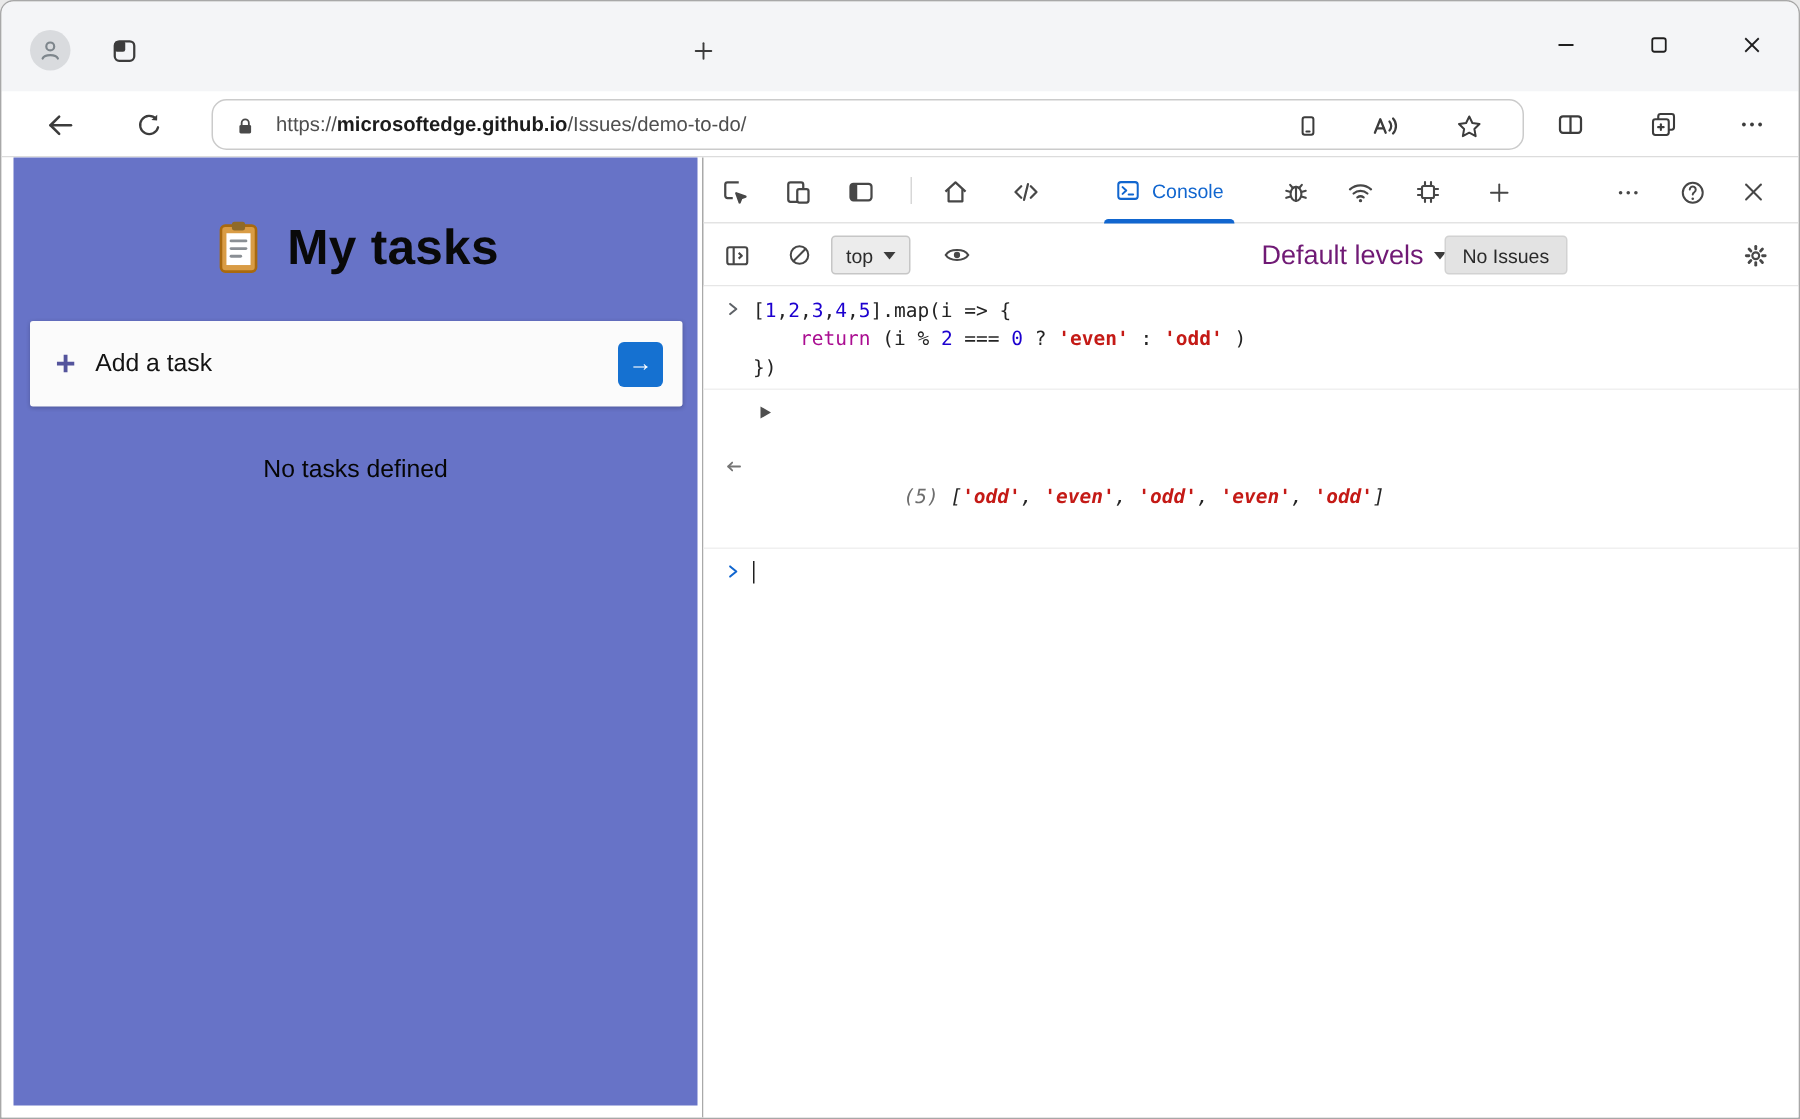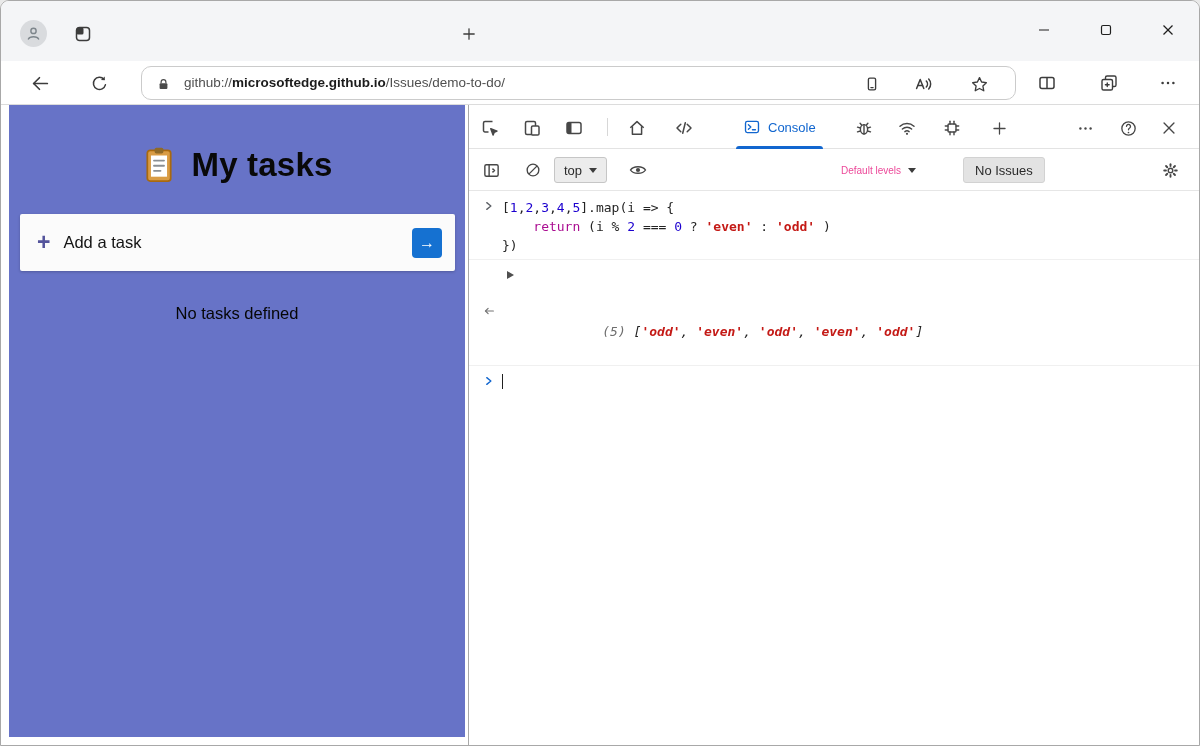--- a/index.html
+++ b/index.html
@@ -54,21 +54,21 @@
   .dt-tab::after { content:""; position:absolute; left:7px; right:7px; bottom:0; height:3px;
                    background:var(--accent,#1166cf); border-radius:3px 3px 0 0; }
   .dt-toolbar2 { position:absolute; top:44px; left:0; right:0; height:42px; border-bottom:1px solid #e6e6e6; }
   .ctx-btn { position:absolute; left:85px; top:8px; height:26px; display:flex; align-items:center; gap:7px;
              padding:0 9px; background:#ececec; border:1px solid #c6c6c6; border-radius:3px;
              font-size:13px; color:#2b2b2b; cursor:pointer; }
   .filter-input { position:absolute; left:190px; top:7px; width:170px; height:28px; border:1px solid #c9c9c9;
                   border-radius:3px; padding:0 9px; font-size:13px; color:#333; font-family:"Liberation Sans",sans-serif;margin-top:44px; }
   .filter-input::placeholder { color:#8a8a8a; }
   .levels-btn { position:absolute; left:372px; top:8px; height:26px; display:flex; align-items:center; gap:7px;
-                font-size:10px; color:#ec4899; cursor:pointer; }
+                font-size:18px; color:#701a75; cursor:pointer; }
   .chip { position:absolute; left:494px; top:8px; height:26px; display:flex; align-items:center; padding:0 11px;
           background:#e3e3e3; border:1px solid #d2d2d2; border-radius:3px; font-size:13px; color:#2a2a2a; cursor:pointer; }
   .caret { width:0; height:0; border-left:4px solid transparent; border-right:4px solid transparent;
            border-top:5px solid #3c3c3c; }
   .dt-console { position:absolute; top:86px; left:0; right:0; bottom:0; background:#fff;
                 font-family:"DejaVu Sans Mono","Liberation Mono",monospace; font-size:13px; color:#242424; }
   .entry { position:relative; border-bottom:1px solid #f0f0f0; }
   .entry.command { padding:7px 10px 4px 33px; }
   .code-line { line-height:19px; white-space:pre; }
   .gutter-chevron { position:absolute; left:14px; top:9px; }
@@ -165,21 +165,21 @@
       </span>
     </div>
 
     <div class="addressbar">
       <span class="abar-ic" style="left:8px;">
         <svg width="15" height="15" viewBox="0 0 20 20" fill="none" stroke="#4a4a4a" stroke-width="1.6">
           <path d="M6.8 8.4 V6.6 a3.2 3.2 0 0 1 6.4 0 V8.4"></path>
           <rect x="4.8" y="8.4" width="10.4" height="7.6" rx="1.3" fill="#4a4a4a" stroke="none"></rect>
         </svg>
       </span>
-      <span class="url"><span>github://</span><span class="host">microsoftedge.github.io</span><span>/Issues/demo-to-do/</span></span>
+      <span class="url"><span>https://</span><span class="host">microsoftedge.github.io</span><span>/Issues/demo-to-do/</span></span>
 
       <span class="abar-ic" style="left:717px;">
         <svg width="18" height="18" viewBox="0 0 20 20" fill="none" stroke="currentColor" stroke-width="1.5" stroke-linecap="round">
           <rect x="6" y="3.5" width="8" height="13" rx="1.6"></rect>
             <line x1="8.8" y1="14" x2="11.2" y2="14"></line>
         </svg>
       </span>
       <span class="abar-ic" style="left:768px;">
         <svg width="20" height="20" viewBox="0 0 20 20" fill="none" stroke="currentColor" stroke-width="1.5" stroke-linecap="round" stroke-linejoin="round">
           <path d="M3.6 14.5 L7.2 5.5 L10.8 14.5"></path>

